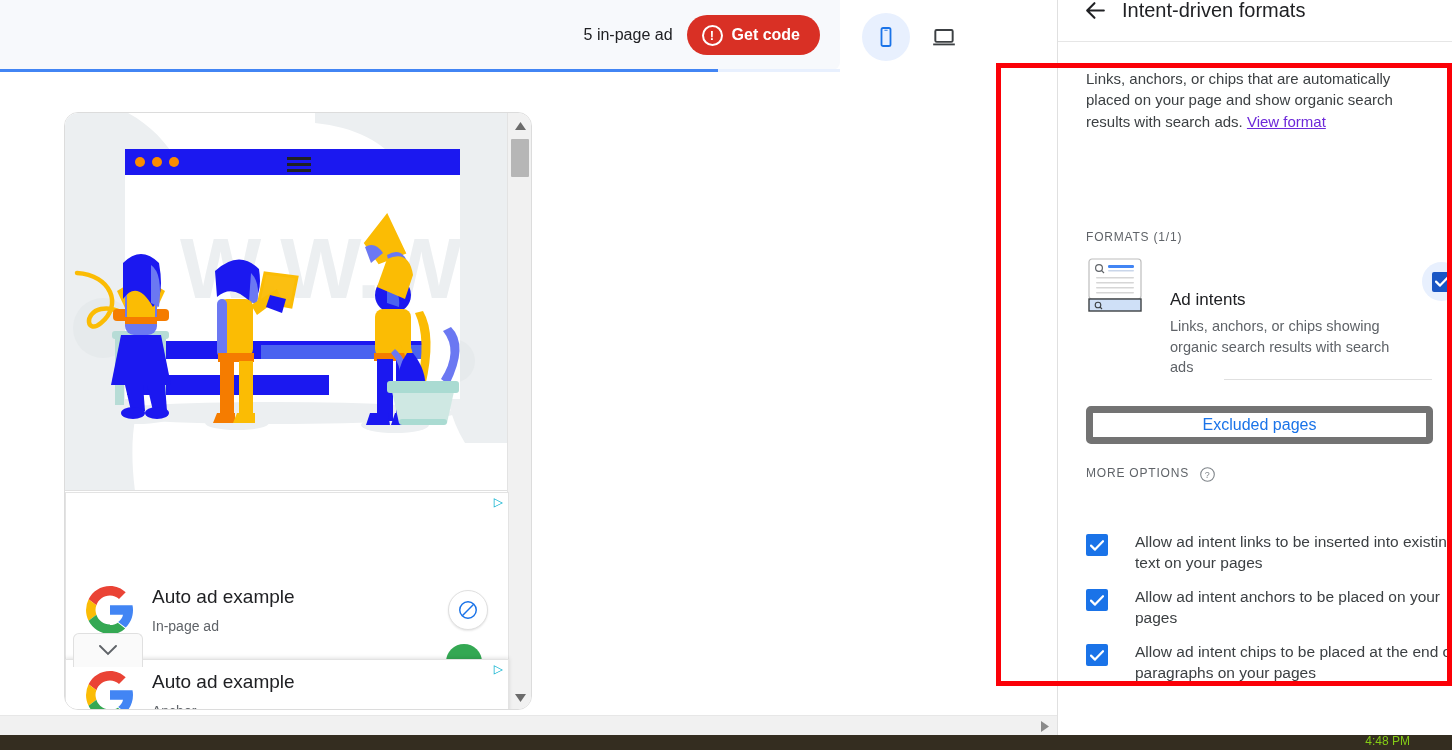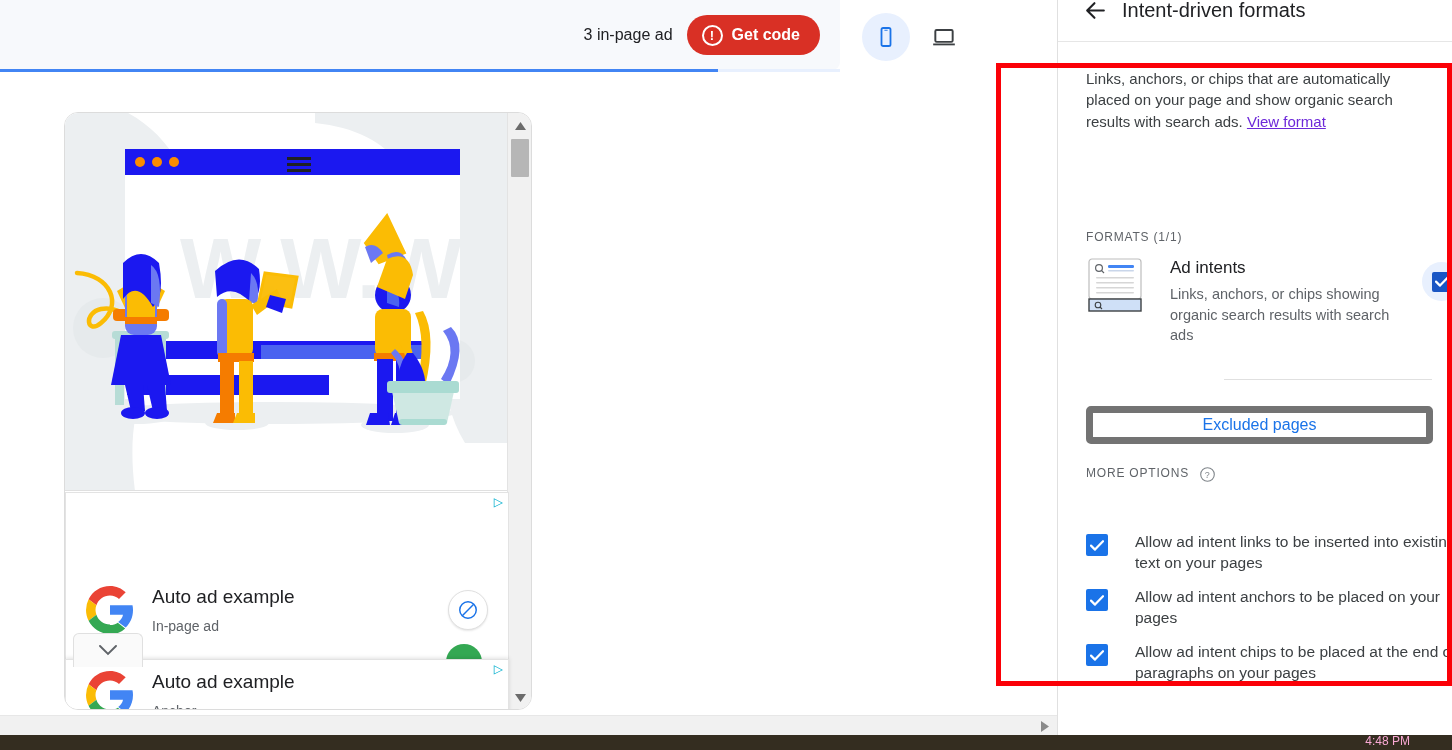--- a/index.html
+++ b/index.html
@@ -140,21 +140,21 @@
   .h-scroll .arrow { position: absolute; right: 3px; top: 0; height: 20px; width: 18px;
                      display: flex; align-items: center; justify-content: center; }
 
   
   .taskbar {
     position: absolute; left: 0; bottom: 0; width: 1452px; height: 15px;
     background: #342d20; z-index: 30;
   }
   .taskbar .clock {
     position: absolute; right: 42px; top: 0px;
-    color: #f9a8d4; font-size: 12px; line-height: 12px;
+    color: #84cc16; font-size: 12px; line-height: 12px;
     font-family: "Liberation Sans", sans-serif;
   }
 
   
   .side-panel {
     position: absolute; left: 1057px; top: 0; width: 395px; height: 735px;
     background: #fff; border-left: 1px solid #e0e0e0;
     overflow: hidden;
   }
   .panel-header {
@@ -178,21 +178,21 @@
     font-size: 12px; letter-spacing: .8px; color: #5f6368;
     text-transform: uppercase; display: flex; gap: 10px;
   }
   .section-label.formats { top: 188px; }
   .section-label.more { top: 424px; }
   .help-icon { cursor: pointer; display: inline-flex; }
 
   .format-item { position: absolute; left: 28px; top: 216px; width: 345px; display: flex; }
   .format-thumb { width: 62px; height: 56px; flex: 0 0 auto; }
   .format-texts { margin-left: 22px; width: 224px; }
-  .format-name { font-size: 17px; color: #202124; line-height: 1.2; }
+  .format-name { font-size: 17px; color: #202124; line-height: 1.2; margin-top: 32px; }
   .format-desc { font-size: 14.5px; color: #5f6368; line-height: 1.4; margin-top: 6px; }
 
   .round-check {
     position: absolute; left: 336px; top: 4px;
     width: 39px; height: 39px; border-radius: 50%;
     background: #e8f0fe; display: flex; align-items: center; justify-content: center;
     cursor: pointer;
   }
   .cbox-filled {
     width: 20px; height: 20px; border-radius: 2px; background: #1a56c4;
@@ -225,21 +225,21 @@
 </style>
 </head>
 <body>
 
 <div id="root">
 
   <div class="main-area">
 
     <div class="topbar">
       <div class="topbar-right">
-        <span class="inpage-count">3 in-page ad</span>
+        <span class="inpage-count">5 in-page ad</span>
         <button class="getcode-btn">
           <span class="warn-icon">!</span>
           <span>Get code</span>
         </button>
       </div>
     </div>
 
     <div class="progress-track">
       <div class="progress-fill"></div>
     </div>

